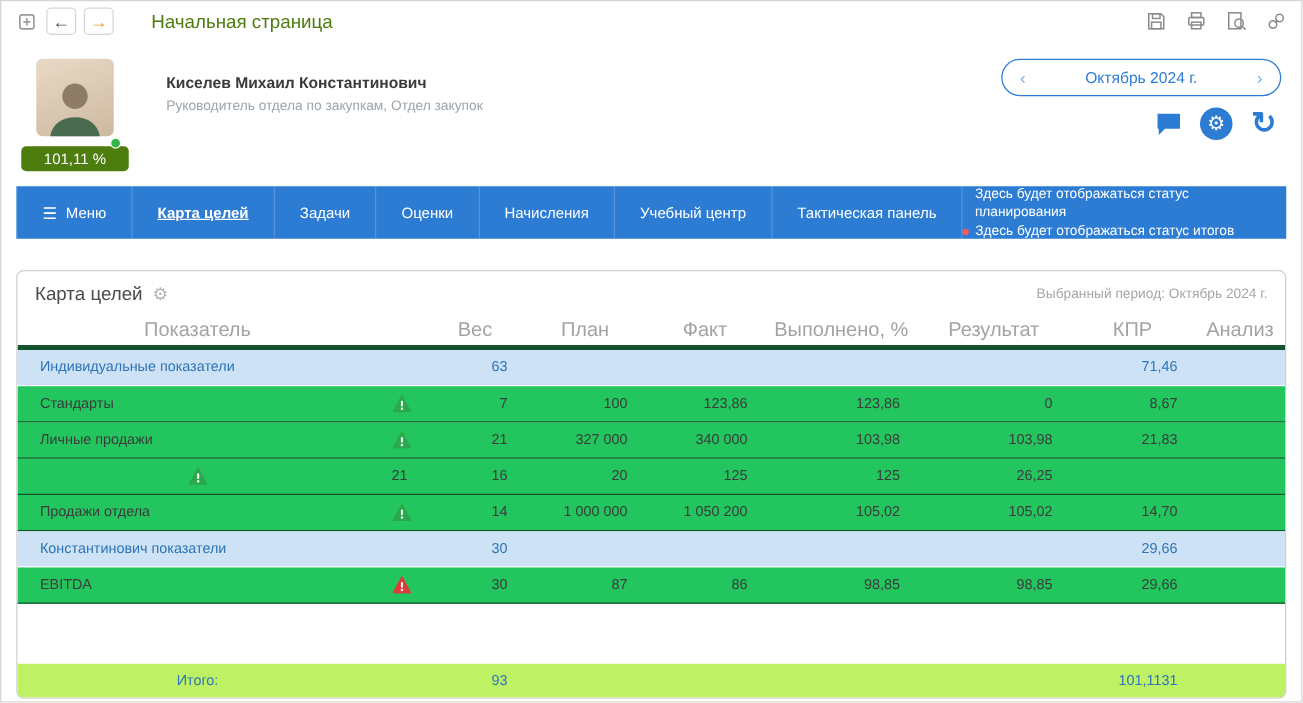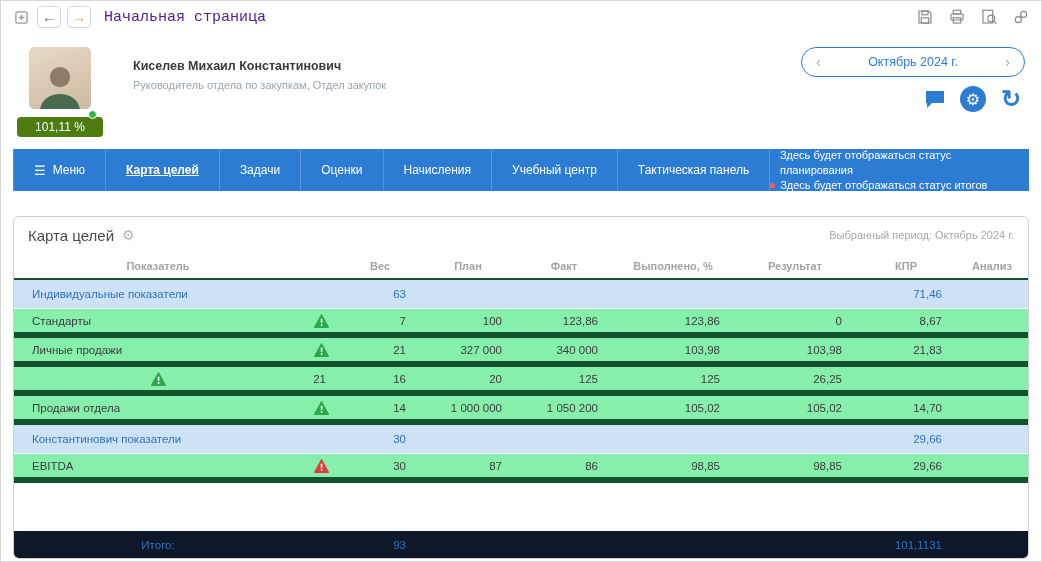--- a/index.html
+++ b/index.html
@@ -14,21 +14,21 @@
   
   .toolbar { display:flex; align-items:center; height:32px; padding:0 10px; gap:6px; }
   .tb-btn {
     width:24px; height:22px; border:1px solid #d7d7d7; border-radius:4px;
     background:#fff; display:flex; align-items:center; justify-content:center;
     cursor:pointer; font-size:14px; line-height:1;
   }
   .tb-plain { border:none; background:none; width:20px; }
   .arrow-back { color:#555; font-weight:bold; }
   .arrow-fwd  { color:#e8a33d; font-weight:bold; }
-  .win-title { font-size:15px; color:#4c1d95; margin-left:7px;font-family:Liberation Mono, monospace; }
+  .win-title { font-size:15px; color:#4d7c0f; margin-left:24px; }
   .tb-right { margin-left:auto; display:flex; gap:12px; align-items:center; }
   .tb-ico { width:20px; height:20px; cursor:pointer; display:flex; align-items:center; justify-content:center; }
   .tb-ico svg { stroke:#8a8a8a; fill:none; stroke-width:1.6; }
 
   
   .profile-row { display:flex; padding:14px 14px 6px 16px; }
   .avatar-wrap { position:relative; width:86px; }
   .avatar {
     width:62px; height:62px; border-radius:5px; margin-left:12px;
     background:linear-gradient(160deg,#e8d9c6 0%,#cdb9a0 100%);
@@ -91,30 +91,30 @@
   .panel-head { display:flex; align-items:center; height:36px; padding:0 14px; }
   .panel-title { font-size:15px; color:#4a4a4a; }
   .panel-gear { color:#b5b5b5; font-size:14px; margin-left:8px; cursor:pointer; }
   .panel-period { margin-left:auto; font-size:11px; color:#a7a7a7; }
 
   .grid-row {
     display:grid;
     grid-template-columns:288px 38px 80px 96px 96px 122px 122px 100px 1fr;
     align-items:center;
   }
-  .thead { height:27px; color:#a3a3a3; font-size:11px; border-bottom:2px solid #14532d;font-weight:bold; }
+  .thead { height:27px; color:#a3a3a3; font-size:16px; border-bottom:4px solid #14532d; }
   .th { text-align:center; }
-  .trow { height:29px; font-size:11.5px; border-bottom:6px solid #14532d; background:#86efac; }
+  .trow { height:29px; font-size:11.5px; border-bottom:1px solid #14532d; background:#22c55e; }
   .trow .c-name { padding-left:18px; color:#3c3c3c; }
   .c-num { text-align:right; padding-right:14px; color:#3c3c3c; }
   .c-status { display:flex; justify-content:center; align-items:center; }
   .trow.group { background:#cde2f5; border-bottom:1px solid #fff; }
   .trow.group .c-name, .trow.group .c-num { color:#2e74b8; }
   .spacer { flex:1; }
-  .tfoot { height:27px; background:#0f172a; font-size:11.5px; color:#2e74b8; }
+  .tfoot { height:27px; background:#bef264; font-size:11.5px; color:#2e74b8; }
   .tfoot .c-total { text-align:center; }
   .tfoot .c-num { color:#2e74b8; }
 </style>
 </head>
 <body>
 
 <div class="toolbar">
   <div class="tb-btn tb-plain">
     <svg width="15" height="15" viewBox="0 0 16 16">
         <rect x="2" y="2" width="12" height="12" rx="2" fill="none" stroke="#9a9a9a" stroke-width="1.4"></rect>

